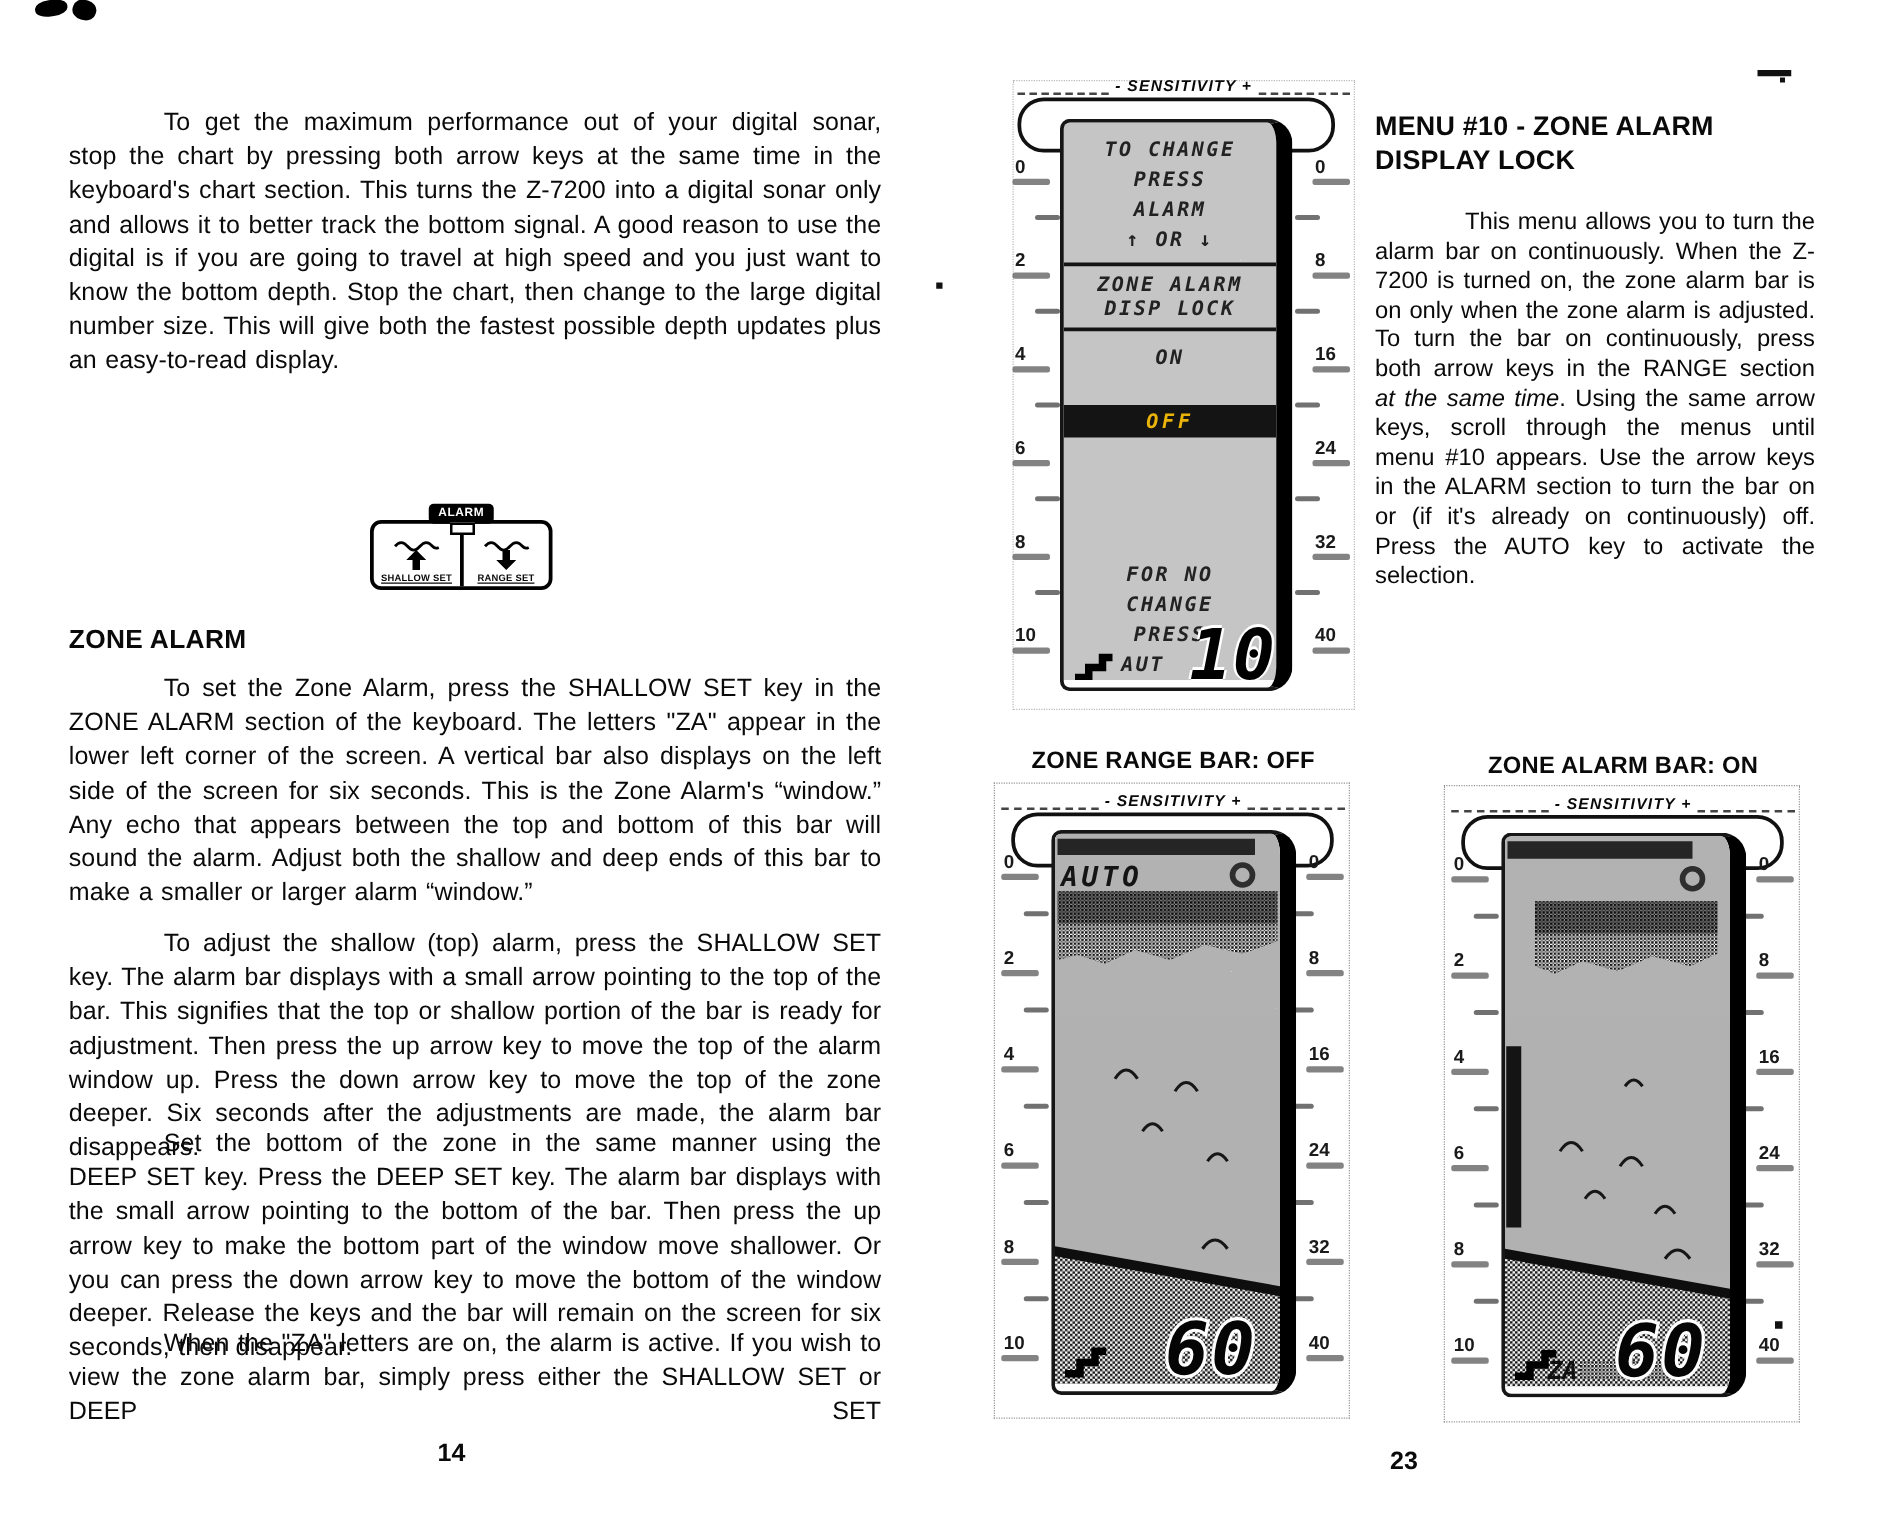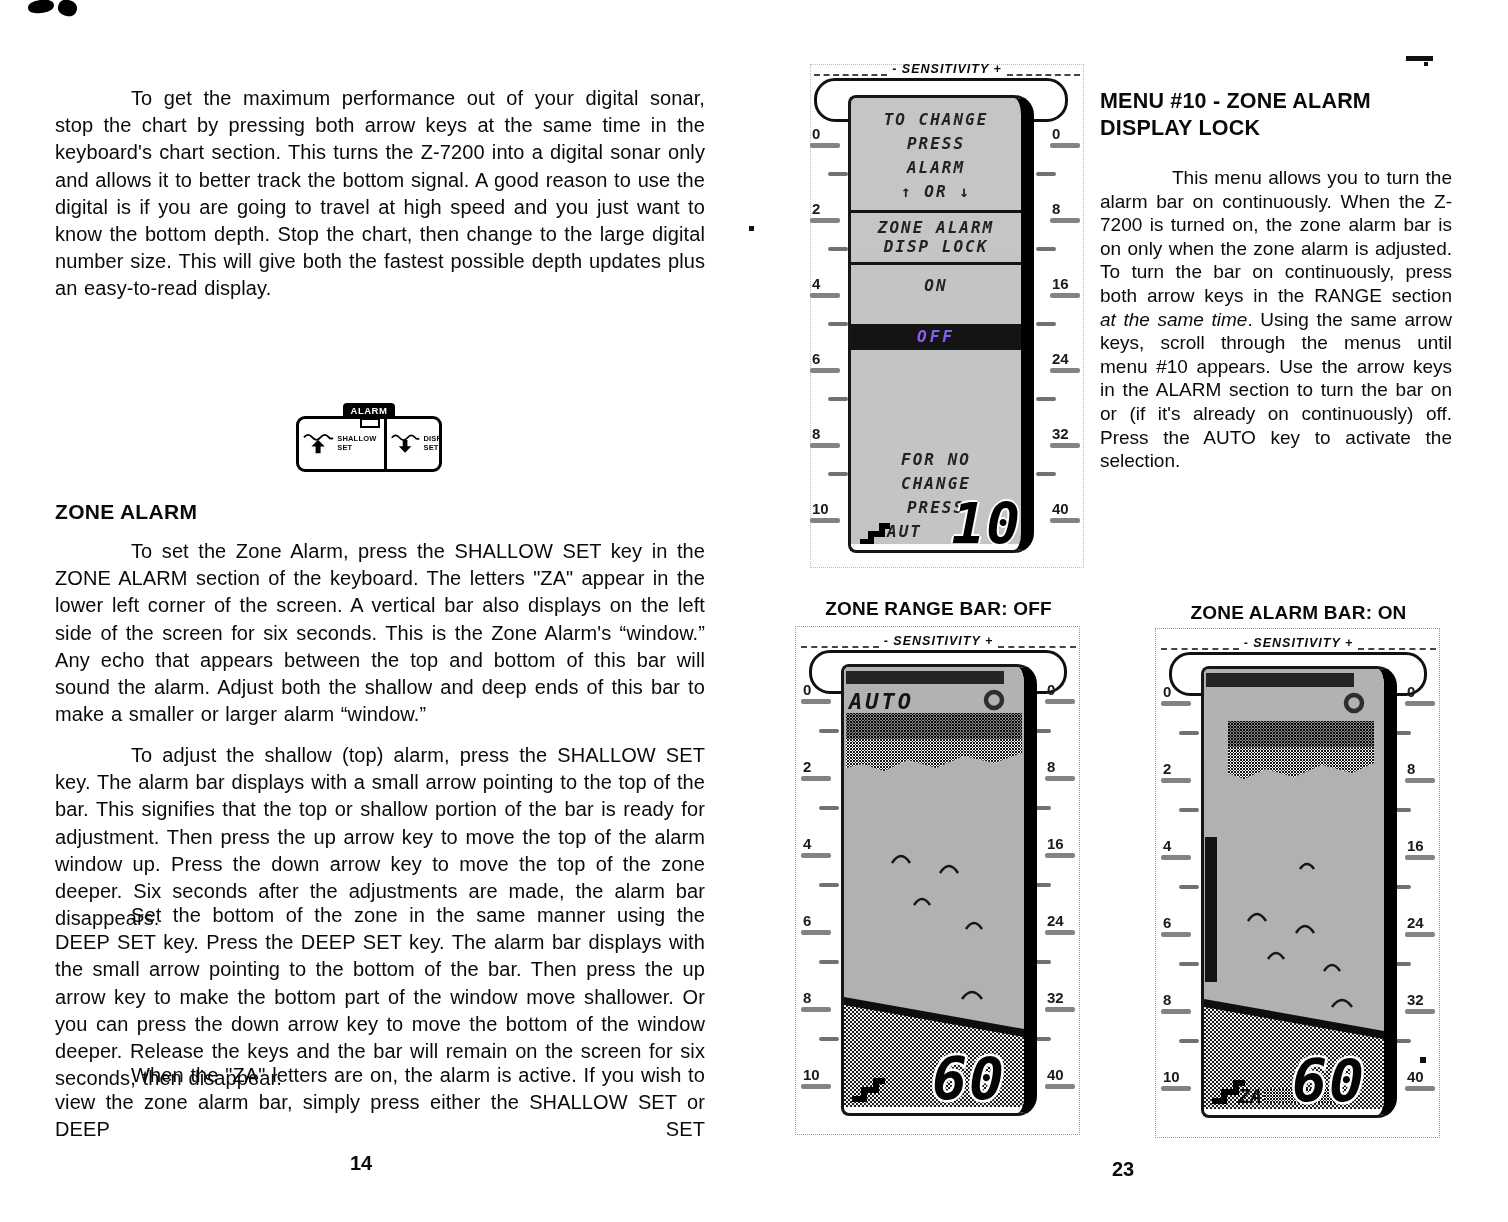--- a/index.html
+++ b/index.html
@@ -14,21 +14,21 @@
   .rbody{position:absolute;text-align:justify;font-size:19px;line-height:23.6px;
          text-indent:72px;word-spacing:1px;}
   .pagenum{position:absolute;font-weight:bold;font-size:20px;}
   
   .alarmkeys{position:absolute;left:296px;top:403px;width:146px;height:66px;}
   .alarmtab{position:absolute;left:47px;top:0;width:52px;height:16px;background:#000;border-radius:4px;
             color:#fff;font-size:9.5px;font-weight:bold;text-align:center;line-height:15px;letter-spacing:.5px;}
   .alarmnotch{position:absolute;left:64px;top:15px;width:16px;height:6px;background:#fff;border:2px solid #000;}
   .keybox{position:absolute;left:0;top:13px;width:140px;height:50px;border:3px solid #000;border-radius:9px;
           display:flex;}
-  .keycell{flex:1;position:relative;display:flex;flex-direction:row;align-items:center;justify-content:flex-end;}
+  .keycell{flex:1;position:relative;display:flex;flex-direction:column;align-items:center;justify-content:flex-end;text-decoration:underline;}
   .keycell.left{border-right:3px solid #000;}
   .keylabel{font-size:7.5px;font-weight:bold;letter-spacing:.2px;margin-bottom:2px;}
   
   .sonar{position:absolute;}
   .figcaption{position:absolute;left:0;right:0;top:0;text-align:center;font-weight:bold;
               font-size:19px;letter-spacing:.2px;}
   .figbox{position:absolute;border:1px dotted #999;}
   .sens{position:absolute;left:6px;right:6px;display:flex;align-items:flex-end;gap:5px;}
   .sens .rule{flex:1;height:0;border-top:2px dashed #444;}
   .sens .senslabel{font-style:italic;font-weight:bold;font-size:12.5px;letter-spacing:1px;white-space:nowrap;}
@@ -41,21 +41,21 @@
                 border-radius:2px;filter:blur(.4px);}
   .scale-tick{position:absolute;height:4px;background:#4d4d4d;opacity:.8;border-radius:2px;}
   .ruler-left .scale-tick{left:20px;width:20px;}
   .ruler-right .scale-tick{left:-12px;width:20px;}
   
   .lcd{font-family:"DejaVu Sans Mono",monospace;font-weight:bold;color:#222;}
   .menu-line{position:absolute;left:0;right:0;text-align:center;font-size:16px;letter-spacing:2px;}
   .menu-titlebox{position:absolute;left:0;right:0;border-top:3px solid #141414;border-bottom:3px solid #141414;
                  padding:5px 0 6px 0;}
   .menu-titlebox .menu-line{position:static;display:block;}
-  .off-band{position:absolute;left:0;right:0;height:26px;background:#141414;color:#8b5cf6;
+  .off-band{position:absolute;left:0;right:0;height:26px;background:#141414;color:#eab308;
             text-align:center;font-size:16px;line-height:26px;letter-spacing:3px;}
   .bignum{position:absolute;font-family:"DejaVu Sans Mono",monospace;font-weight:bold;font-size:56px;
           line-height:50px;color:#000;letter-spacing:1px;
           text-shadow:-2px 0 0 #fff,2px 0 0 #fff,0 -2px 0 #fff,0 2px 0 #fff;}
   .speck-layer{position:absolute;inset:0;pointer-events:none;}
   
   .blob{position:absolute;background:#000;border-radius:45%;}
   .dash{position:absolute;background:#111;}
 </style>
 </head>
@@ -99,21 +99,21 @@
           <path d="M6,5 q5,-6 10,0 q5,6 10,0 q5,-6 10,0 q2,2.5 5,1" stroke="#000" stroke-width="2.2" fill="none"></path>
           <polygon points="23,8 31,16 26,16 26,24 20,24 20,16 15,16" fill="#000"></polygon>
         </svg>
         <div class="keylabel">SHALLOW SET</div>
       </div>
       <div class="keycell">
         <svg width="46" height="26" viewBox="0 0 46 26">
           <path d="M6,5 q5,-6 10,0 q5,6 10,0 q5,-6 10,0 q2,2.5 5,1" stroke="#000" stroke-width="2.2" fill="none"></path>
           <polygon points="23,24 15,16 20,16 20,8 26,8 26,16 31,16" fill="#000"></polygon>
         </svg>
-        <div class="keylabel">DISP SET</div>
+        <div class="keylabel">RANGE SET</div>
       </div>
     </div>
     <div class="alarmtab">ALARM</div>
     <div class="alarmnotch"></div>
   </div>
 
   <div class="heading" style="left:55px;top:500px;">ZONE ALARM</div>
 
   <div class="para" style="left:55px;top:538px;width:650px;">To set the Zone Alarm, press the SHALLOW SET key in the ZONE ALARM section of the keyboard.   The letters "ZA" appear in the lower left corner of the screen.  A vertical bar also displays on the left side of the screen for six seconds.  This is the Zone Alarm's “window.” Any echo that appears between the top and bottom of this bar will sound the alarm.  Adjust both the shallow and deep ends of this bar to make a smaller or larger alarm “window.”</div>
 
@@ -190,21 +190,21 @@
         <div class="menu-line">ZONE ALARM</div>
         <div class="menu-line">DISP LOCK</div>
       </div>
 
       <div class="menu-line" style="top:178px;">ON</div>
       <div class="off-band lcd" style="top:226px;">OFF</div>
 
       <div class="menu-line" style="top:352px;">FOR NO</div>
       <div class="menu-line" style="top:376px;">CHANGE</div>
       <div class="menu-line" style="top:400px;">PRESS</div>
-      <div class="menu-line" style="top:424px;text-align:left;padding-left:36px;">AUT</div>
+      <div class="menu-line" style="top:424px;text-align:left;padding-left:46px;">AUT</div>
 
       <svg style="position:absolute;left:6px;bottom:6px;" width="36" height="26" viewBox="0 0 36 26">
         <path d="M3,24 h11 v-8 h11 v-8 h8" stroke="#000" stroke-width="6" fill="none"></path>
       </svg>
       <div class="bignum" style="right:0px;bottom:0px;">10</div>
     </div>
   </div>
 
   <div class="sonar" style="left:795px;top:598px;width:287px;height:545px;">
     <div class="figcaption">ZONE RANGE BAR: OFF</div>

